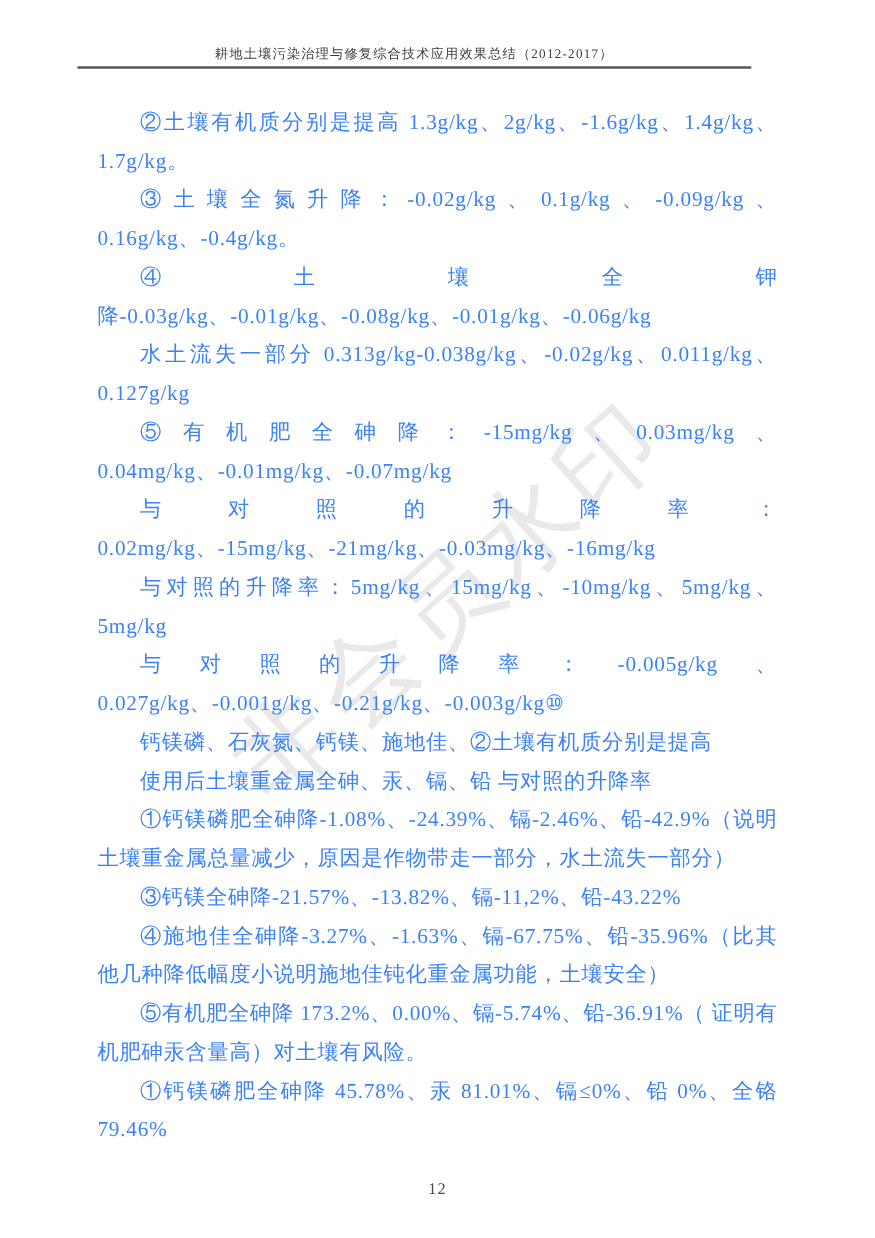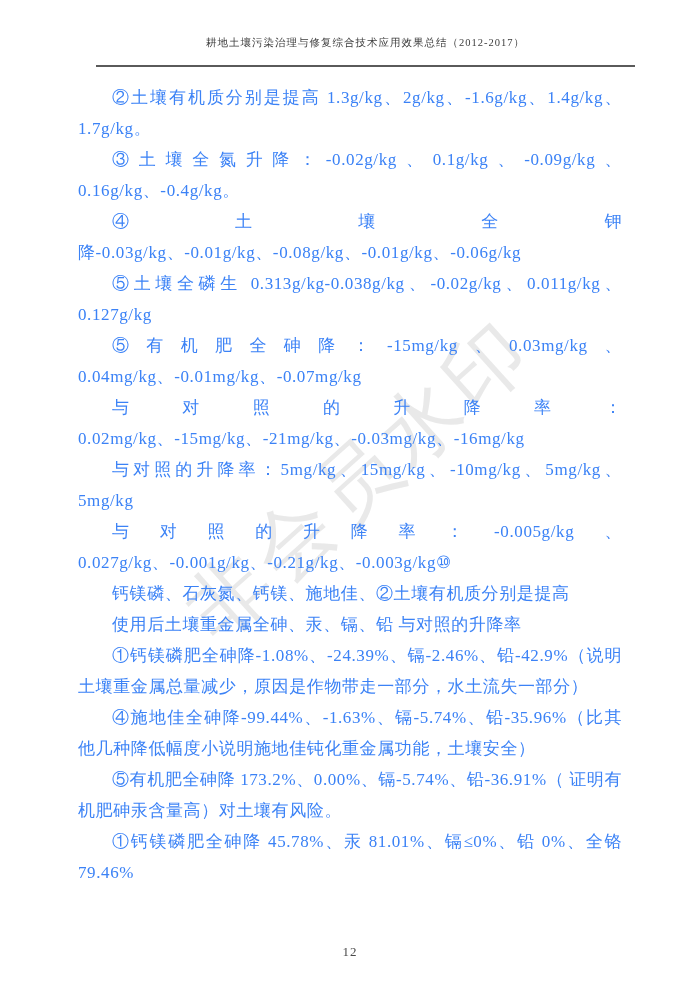--- a/index.html
+++ b/index.html
@@ -13,25 +13,25 @@
     height: 990px;
     background: #ffffff;
     overflow: hidden;
     font-family: "Liberation Serif", "DejaVu Serif", serif;
     color: #2e2e2e;
   }
   
   .header {
     position: absolute;
     top: 36px;
-    left: 96px;
+    left: 62px;
     width: 539px;
     text-align: center;
     border-bottom: 2px solid #5a5a5a;
-    padding-bottom: 15px;
+    padding-bottom: 3px;
     z-index: 2;
   }
   .header-title {
     font-size: 10.5px;
     letter-spacing: 1px;
     color: #3c3c3c;
     white-space: nowrap;
   }
   
   .watermark {
@@ -94,29 +94,30 @@
   <div class="watermark">非会员水印</div>
 
   <div class="header">
     <div class="header-title">耕地土壤污染治理与修复综合技术应用效果总结（2012-2017）</div>
   </div>
 
   <div class="body-text">
       <p class="para">②土壤有机质分别是提高 1.3g/kg、2g/kg、-1.6g/kg、1.4g/kg、1.7g/kg。</p>
       <p class="para">③土壤全氮升降：-0.02g/kg、0.1g/kg、-0.09g/kg、0.16g/kg、-0.4g/kg。</p>
       <p class="para">④土壤全钾降-0.03g/kg、-0.01g/kg、-0.08g/kg、-0.01g/kg、-0.06g/kg</p>
-      <p class="para">⑤土壤全磷生 0.313g/kg-0.038g/kg、-0.02g/kg、0.011g/kg、0.127g/kg</p>
+      <p class="para">水土流失一部分 0.313g/kg-0.038g/kg、-0.02g/kg、0.011g/kg、0.127g/kg</p>
       <p class="para">⑤有机肥全砷降：-15mg/kg、0.03mg/kg、0.04mg/kg、-0.01mg/kg、-0.07mg/kg</p>
       <p class="para">与对照的升降率：0.02mg/kg、-15mg/kg、-21mg/kg、-0.03mg/kg、-16mg/kg</p>
       <p class="para">与对照的升降率：5mg/kg、15mg/kg、-10mg/kg、5mg/kg、5mg/kg</p>
       <p class="para">与对照的升降率：-0.005g/kg、0.027g/kg、-0.001g/kg、-0.21g/kg、-0.003g/kg⑩</p>
       <p class="para">钙镁磷、石灰氮、钙镁、施地佳、②土壤有机质分别是提高</p>
       <p class="para">使用后土壤重金属全砷、汞、镉、铅 与对照的升降率</p>
       <p class="para">①钙镁磷肥全砷降-1.08%、-24.39%、镉-2.46%、铅-42.9%（说明土壤重金属总量减少，原因是作物带走一部分，水土流失一部分）</p>
-      <p class="para">④施地佳全砷降-99.44%、-1.63%、镉-5.74%、铅-35.96%（比其他几种降低幅度小说明施地佳钝化重金属功能，土壤安全）</p>
+      <p class="para">③钙镁全砷降-21.57%、-13.82%、镉-11,2%、铅-43.22%</p>
+      <p class="para">④施地佳全砷降-3.27%、-1.63%、镉-67.75%、铅-35.96%（比其他几种降低幅度小说明施地佳钝化重金属功能，土壤安全）</p>
       <p class="para">⑤有机肥全砷降 173.2%、0.00%、镉-5.74%、铅-36.91%（ 证明有机肥砷汞含量高）对土壤有风险。</p>
       <p class="para">①钙镁磷肥全砷降 45.78%、汞 81.01%、镉≤0%、铅 0%、全铬 79.46%</p>
     </div>
 
   <div class="footer">
     <span class="page-number">12</span>
   </div>
 
 </div>
 

